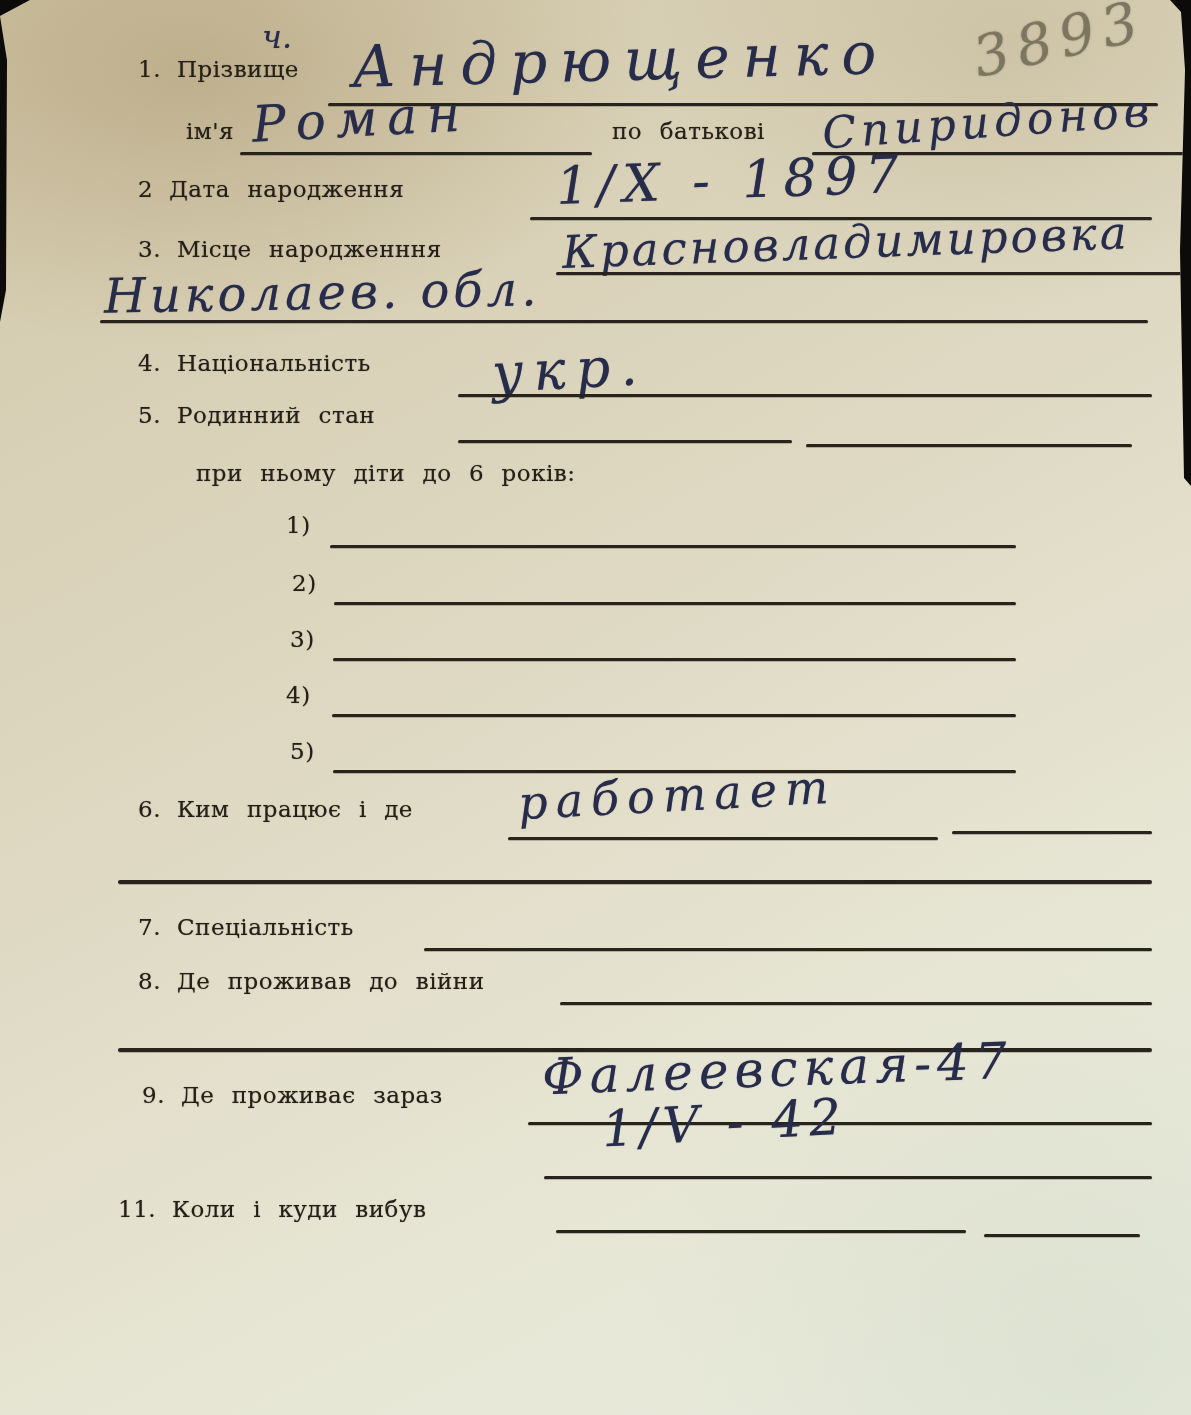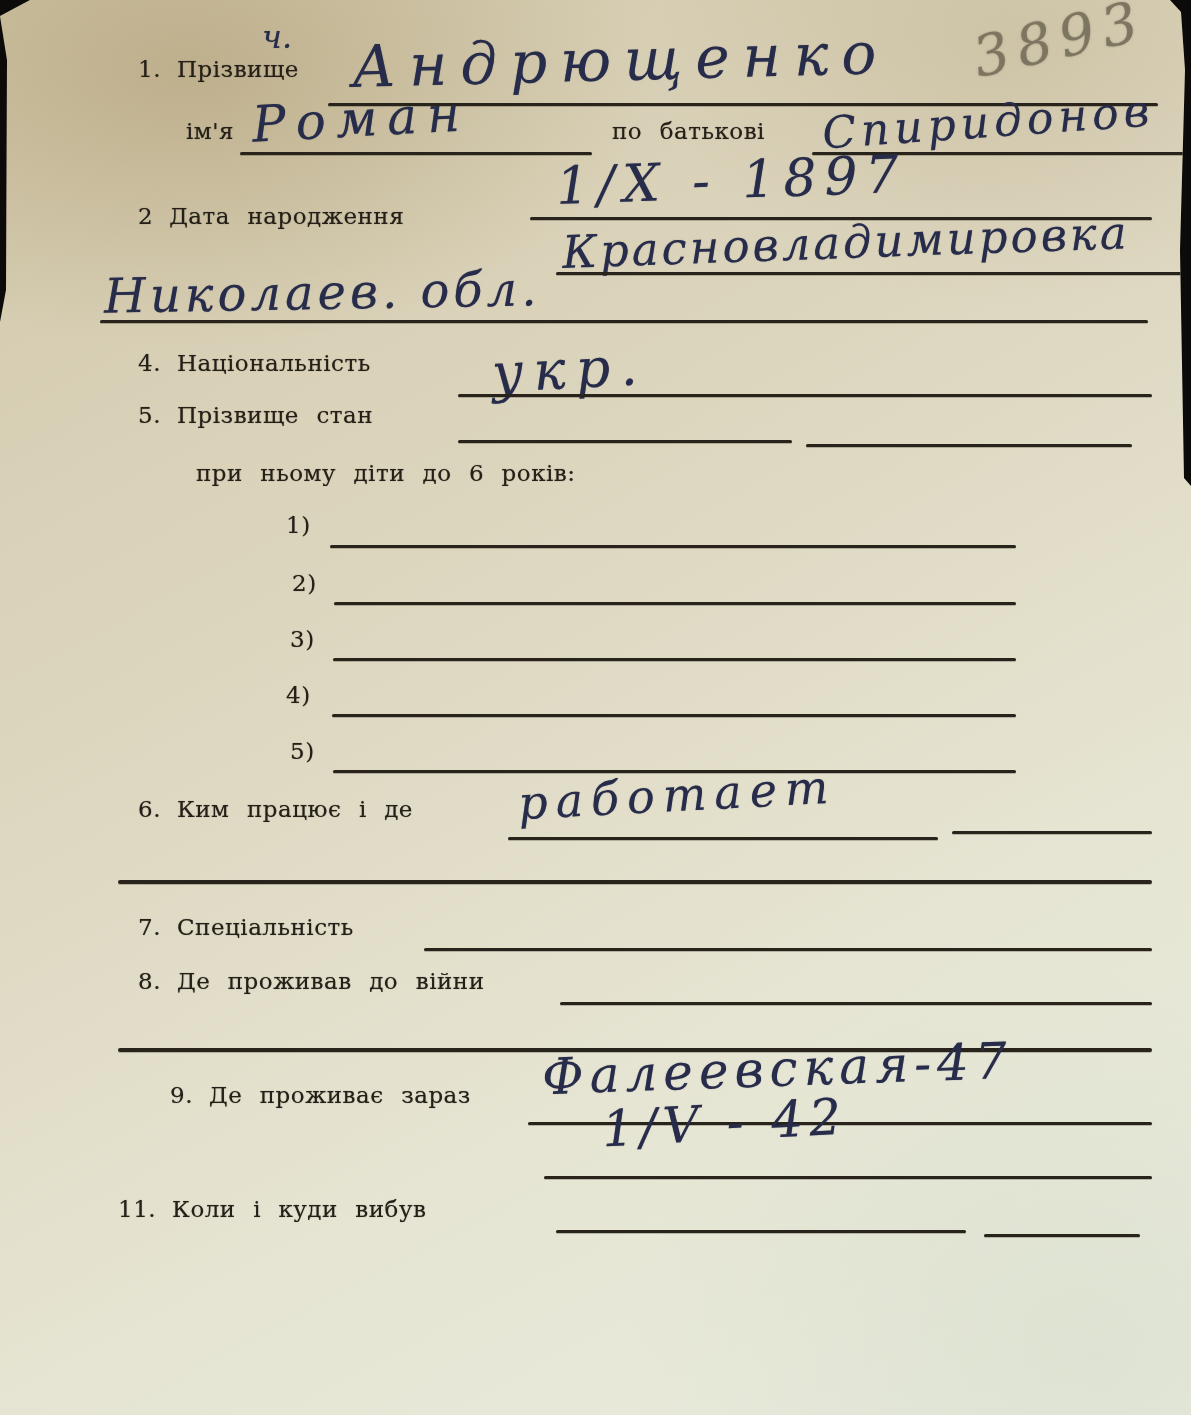--- a/index.html
+++ b/index.html
@@ -57,39 +57,42 @@
     <div class="hand" style="left:352px;top:26px;font-size:58px;letter-spacing:13px;transform:rotate(-1.5deg);">Андрющенко</div>
     <div class="rule" style="left:328px;top:103px;width:830px;"></div>
 
     <div class="lbl" style="left:186px;top:118px;">ім'я</div>
     <div class="hand" style="left:252px;top:90px;font-size:50px;letter-spacing:10px;transform:rotate(-3deg);">Роман</div>
     <div class="rule" style="left:240px;top:152px;width:352px;"></div>
     <div class="lbl" style="left:612px;top:118px;text-align:right;">по батькові</div>
     <div class="hand" style="left:822px;top:96px;font-size:44px;letter-spacing:5px;transform:rotate(-4deg);">Спиридонов</div>
     <div class="rule" style="left:812px;top:152px;width:379px;"></div>
 
-    <div class="lbl" style="left:138px;top:176px;margin-top:27px;">
+    <div class="lbl" style="left:138px;top:176px;">
       <span class="num">2</span><span>Дата народження</span>
     </div>
     <div class="hand" style="left:556px;top:150px;font-size:52px;letter-spacing:8px;transform:rotate(-2deg);">1/X - 1897</div>
     <div class="rule" style="left:530px;top:217px;width:622px;"></div>
 
+    <div class="lbl" style="left:138px;top:236px;">
+      <span class="num">3.</span><span>Місце народженння</span>
+    </div>
     <div class="hand" style="left:562px;top:216px;font-size:45px;letter-spacing:3px;transform:rotate(-2deg);">Красновладимировка</div>
     <div class="rule" style="left:556px;top:272px;width:635px;"></div>
     <div class="hand" style="left:104px;top:264px;font-size:48px;letter-spacing:4px;transform:rotate(-1deg);">Николаев. обл.</div>
     <div class="rule" style="left:100px;top:320px;width:1048px;"></div>
 
     <div class="lbl" style="left:138px;top:350px;">
       <span class="num">4.</span><span>Національність</span>
     </div>
     <div class="hand" style="left:492px;top:338px;font-size:54px;letter-spacing:10px;transform:rotate(-3deg);">укр.</div>
     <div class="rule" style="left:458px;top:394px;width:694px;"></div>
 
     <div class="lbl" style="left:138px;top:402px;">
-      <span class="num">5.</span><span>Прізвище стан</span>
+      <span class="num">5.</span><span>Родинний стан</span>
     </div>
     <div class="rule" style="left:458px;top:440px;width:334px;"></div>
     <div class="rule" style="left:806px;top:444px;width:326px;"></div>
 
     <div class="lbl" style="left:196px;top:460px;">при ньому діти до 6 років:</div>
 
     <div class="lbl" style="left:286px;top:512px;">1)</div>
     <div class="rule" style="left:330px;top:545px;width:686px;"></div>
     <div class="lbl" style="left:292px;top:570px;">2)</div>
     <div class="rule" style="left:334px;top:602px;width:682px;"></div>
@@ -112,21 +115,21 @@
       <span class="num">7.</span><span>Спеціальність</span>
     </div>
     <div class="rule" style="left:424px;top:948px;width:728px;"></div>
 
     <div class="lbl" style="left:138px;top:968px;text-align:center;">
       <span class="num">8.</span><span>Де проживав до війни</span>
     </div>
     <div class="rule" style="left:560px;top:1002px;width:592px;"></div>
     <div class="rule" style="left:118px;top:1048px;width:1034px;height:4px;"></div>
 
-    <div class="lbl" style="left:142px;top:1082px;margin-left:28px;">
+    <div class="lbl" style="left:142px;top:1082px;">
       <span class="num">9.</span><span>Де проживає зараз</span>
     </div>
     <div class="hand" style="left:542px;top:1040px;font-size:50px;letter-spacing:6px;transform:rotate(-2deg);">Фалеевская-47</div>
     <div class="rule" style="left:528px;top:1122px;width:624px;"></div>
 
     <div class="hand" style="left:602px;top:1094px;font-size:50px;letter-spacing:6px;transform:rotate(-3deg);">1/V - 42</div>
     <div class="rule" style="left:544px;top:1176px;width:608px;"></div>
 
     <div class="lbl" style="left:118px;top:1196px;">
       <span class="num">11.</span><span>Коли і куди вибув</span>

